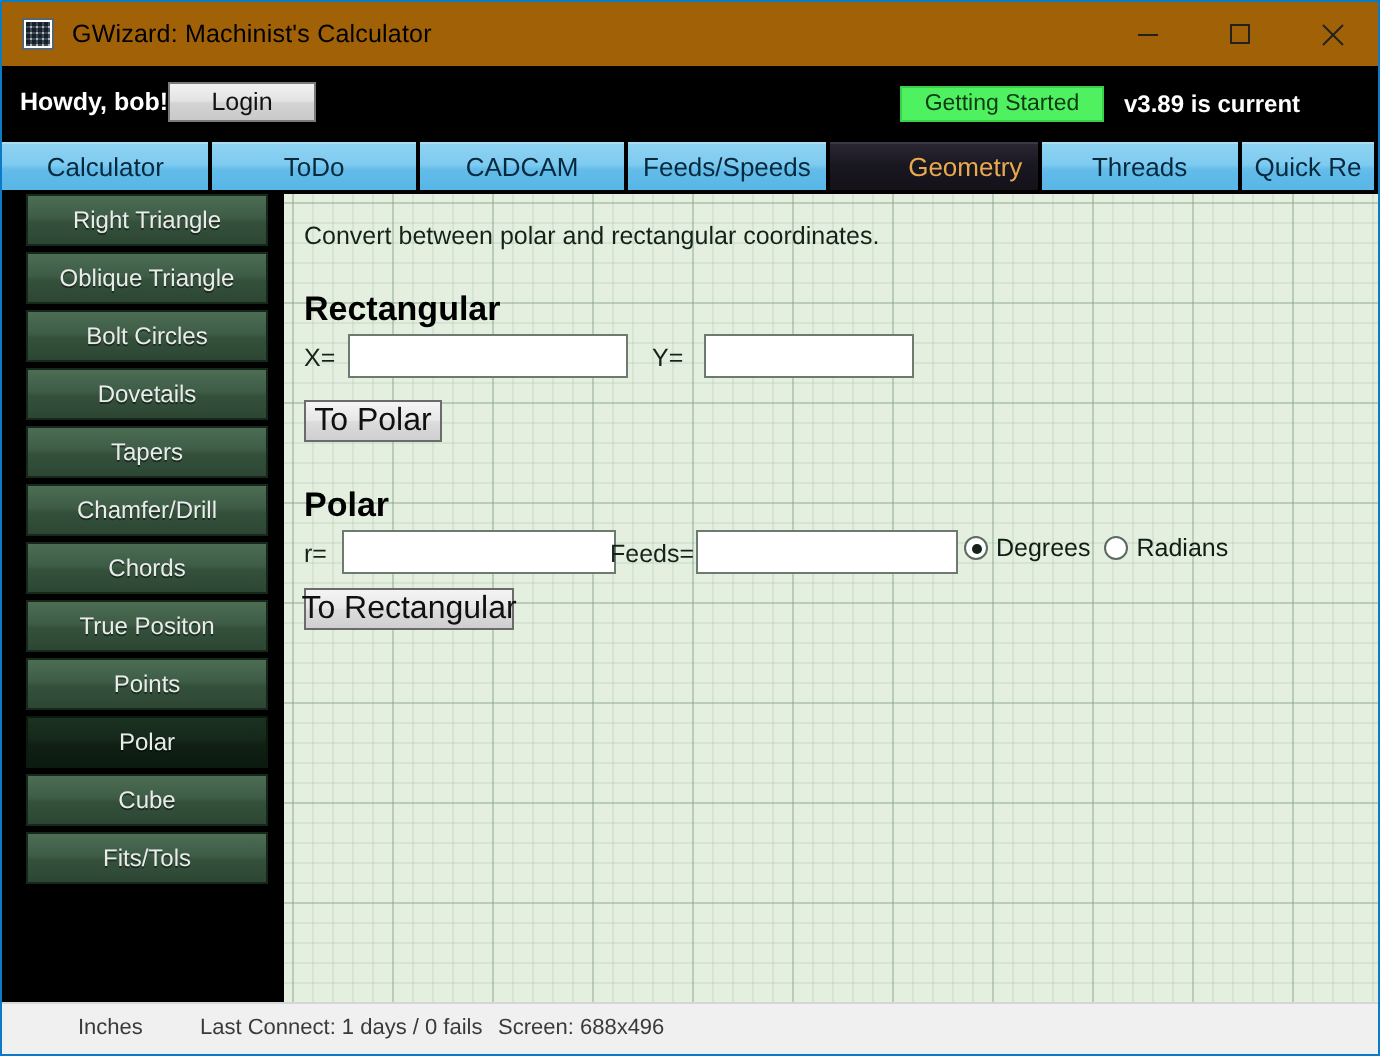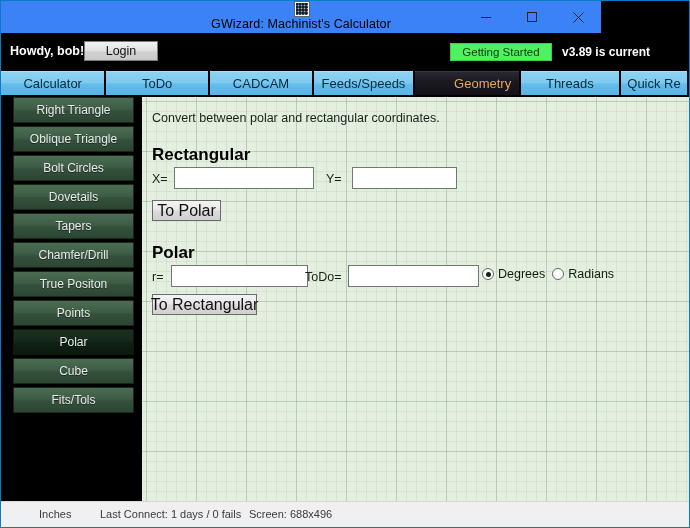--- a/index.html
+++ b/index.html
@@ -21,26 +21,25 @@
     box-sizing: border-box;
     border: 1px solid #0a7bc4;
     background: #000000;
     overflow: hidden;
   }
 
   
   .titlebar {
     position: absolute;
     left: 0; top: 0;
-    width: 600px;
+    width: 688px;
     height: 32px;
-    background: #3b82f6;
-    display: flex;
-    align-items: center;
-    flex-direction: column;
+    background: #a16207;
+    display: flex;
+    align-items: center;
   }
   .title-icon {
     width: 16px; height: 16px;
     margin-left: 10px;
     margin-right: 9px;
     flex: 0 0 auto;
     position: relative;
     background: #ffffff;
     border: 1px solid #5a6570;
     box-sizing: border-box;
@@ -377,20 +376,23 @@
       <div class="side-btn">
         <span>Dovetails</span>
       </div>
       <div class="side-btn">
         <span>Tapers</span>
       </div>
       <div class="side-btn">
         <span>Chamfer/Drill</span>
       </div>
       <div class="side-btn">
+        <span>Chords</span>
+      </div>
+      <div class="side-btn">
         <span>True Positon</span>
       </div>
       <div class="side-btn">
         <span>Points</span>
       </div>
       <div class="side-btn selected">
         <span>Polar</span>
       </div>
       <div class="side-btn">
         <span>Cube</span>
@@ -413,21 +415,21 @@
       <div class="fieldlabel" style="left:184px; top:75px;">Y=</div>
       <input class="textinput" style="left: 210px; top: 70px; width: 105px; height: 22px;" placeholder="">
 
       <div class="gbtn" style="left:10px; top:103px; width:69px; height:21px;">To Polar</div>
 
       <div class="sec-title" style="left:10px; top:146px;">Polar</div>
 
       <div class="fieldlabel" style="left:10px; top:173px;">r=</div>
       <input class="textinput" style="left: 29px; top: 168px; width: 137px; height: 22px;" placeholder="">
 
-      <div class="fieldlabel" style="left:163px; top:173px;">ToDo=</div>
+      <div class="fieldlabel" style="left:163px; top:173px;">Feeds=</div>
       <input class="textinput" style="left: 206px; top: 168px; width: 131px; height: 22px;" placeholder="">
 
       <div class="radio-group" style="left:340px; top:170px;" id="unitsGroup">
           <div class="radio-item">
             <span class="radio-dot on"></span>
             <span>Degrees</span>
           </div>
           <div class="radio-item">
             <span class="radio-dot"></span>
             <span>Radians</span>

